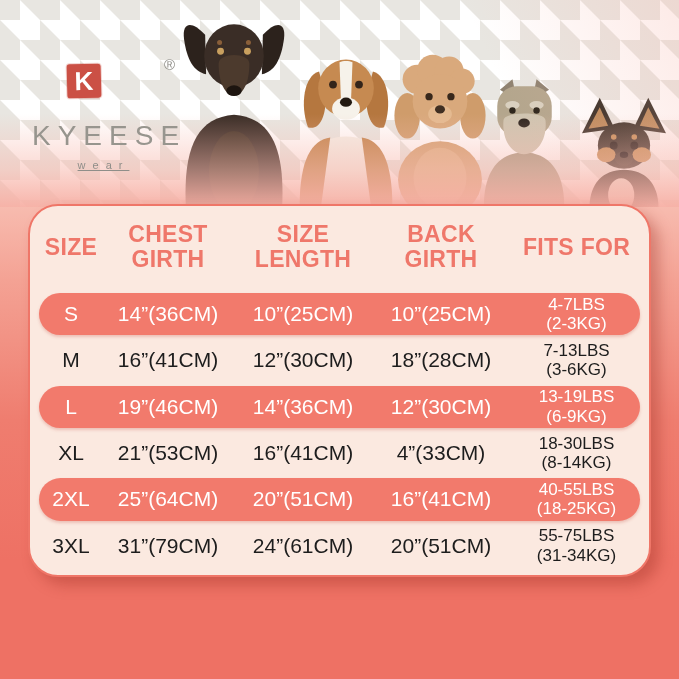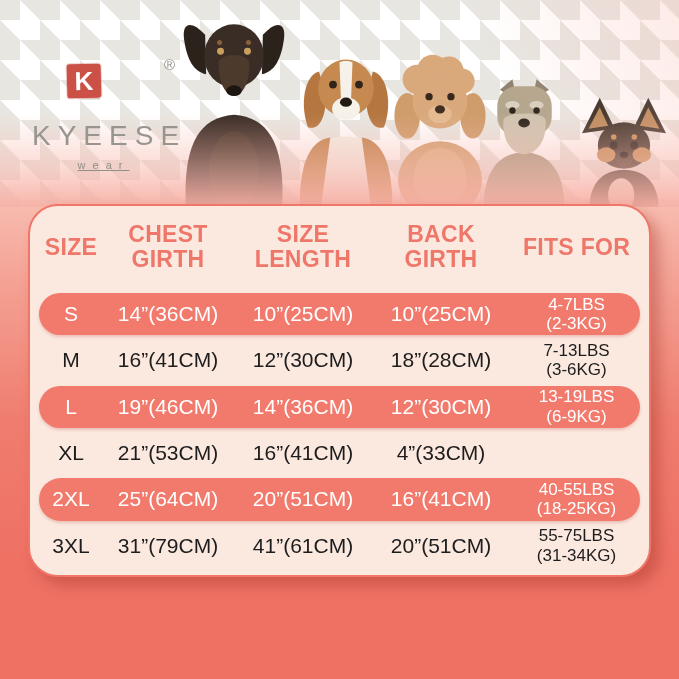--- a/index.html
+++ b/index.html
@@ -203,37 +203,41 @@
           <div>13-19LBS</div>
           <div>(6-9KG)</div>
         </div>
       </div>
 
       <div class="row grid">
         <div class="cell size">XL</div>
         <div class="cell">21”(53CM)</div>
         <div class="cell">16”(41CM)</div>
         <div class="cell">4”(33CM)</div>
+        <div class="cell weight">
+          <div>18-30LBS</div>
+          <div>(8-14KG)</div>
+        </div>
       </div>
 
       <div class="row pill grid">
         <div class="cell size">2XL</div>
         <div class="cell">25”(64CM)</div>
         <div class="cell">20”(51CM)</div>
         <div class="cell">16”(41CM)</div>
         <div class="cell weight">
           <div>40-55LBS</div>
           <div>(18-25KG)</div>
         </div>
       </div>
 
       <div class="row grid">
         <div class="cell size">3XL</div>
         <div class="cell">31”(79CM)</div>
-        <div class="cell">41”(61CM)</div>
+        <div class="cell">24”(61CM)</div>
         <div class="cell">20”(51CM)</div>
         <div class="cell weight">
           <div>55-75LBS</div>
           <div>(31-34KG)</div>
         </div>
       </div>
 
     </div>
   </div>
 </div>

